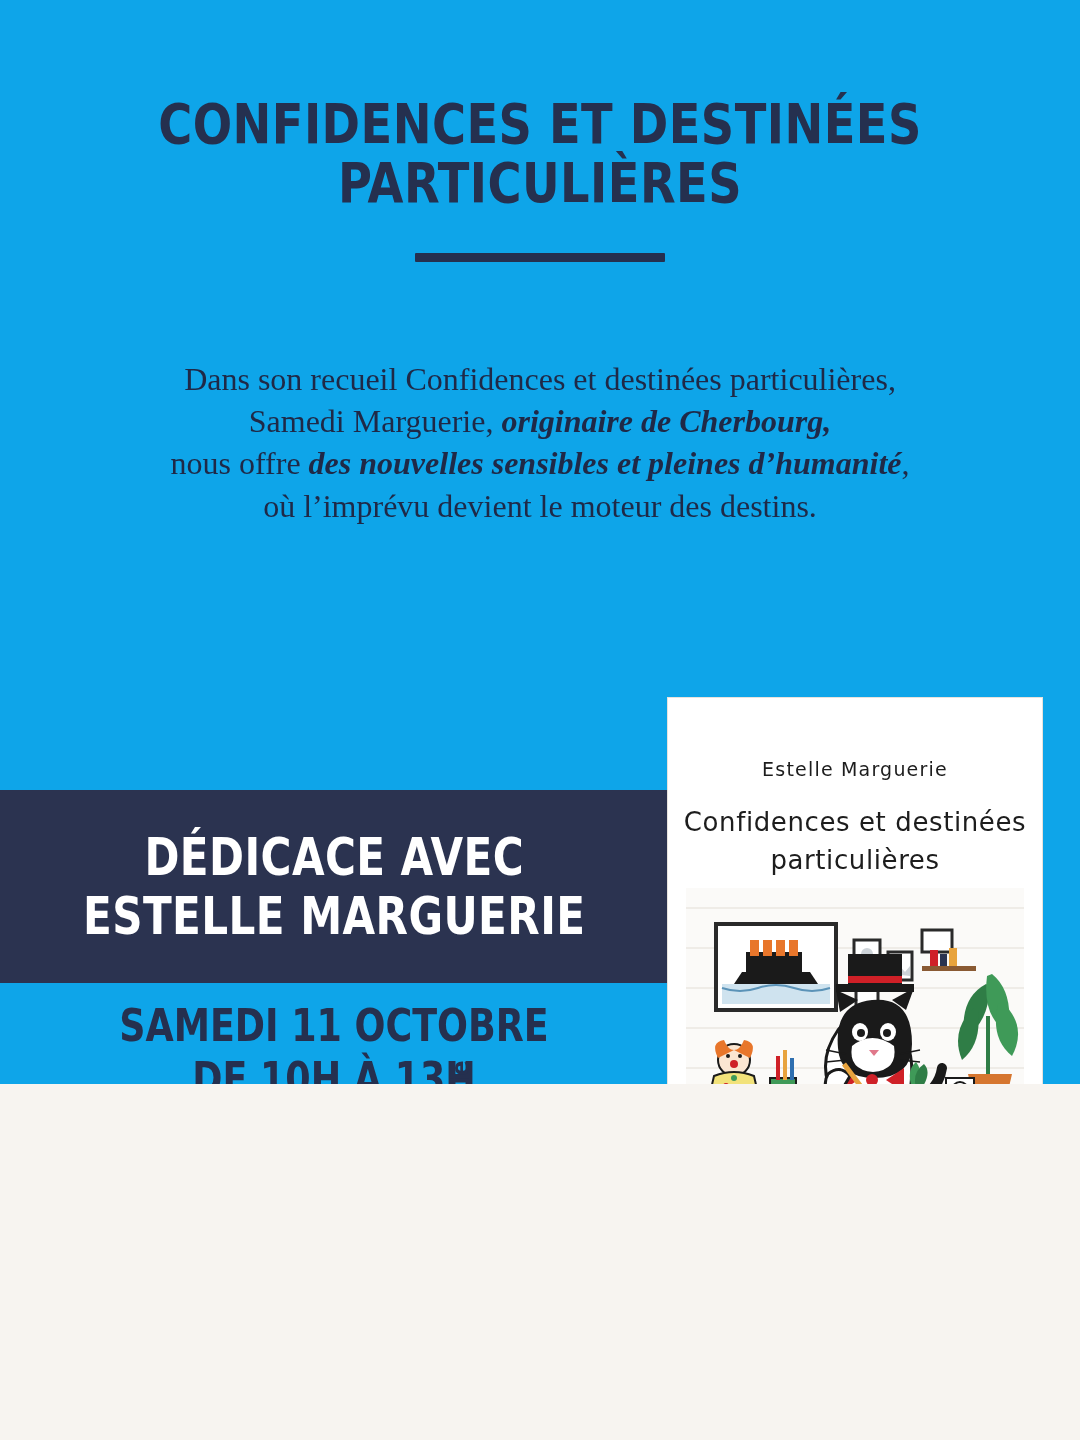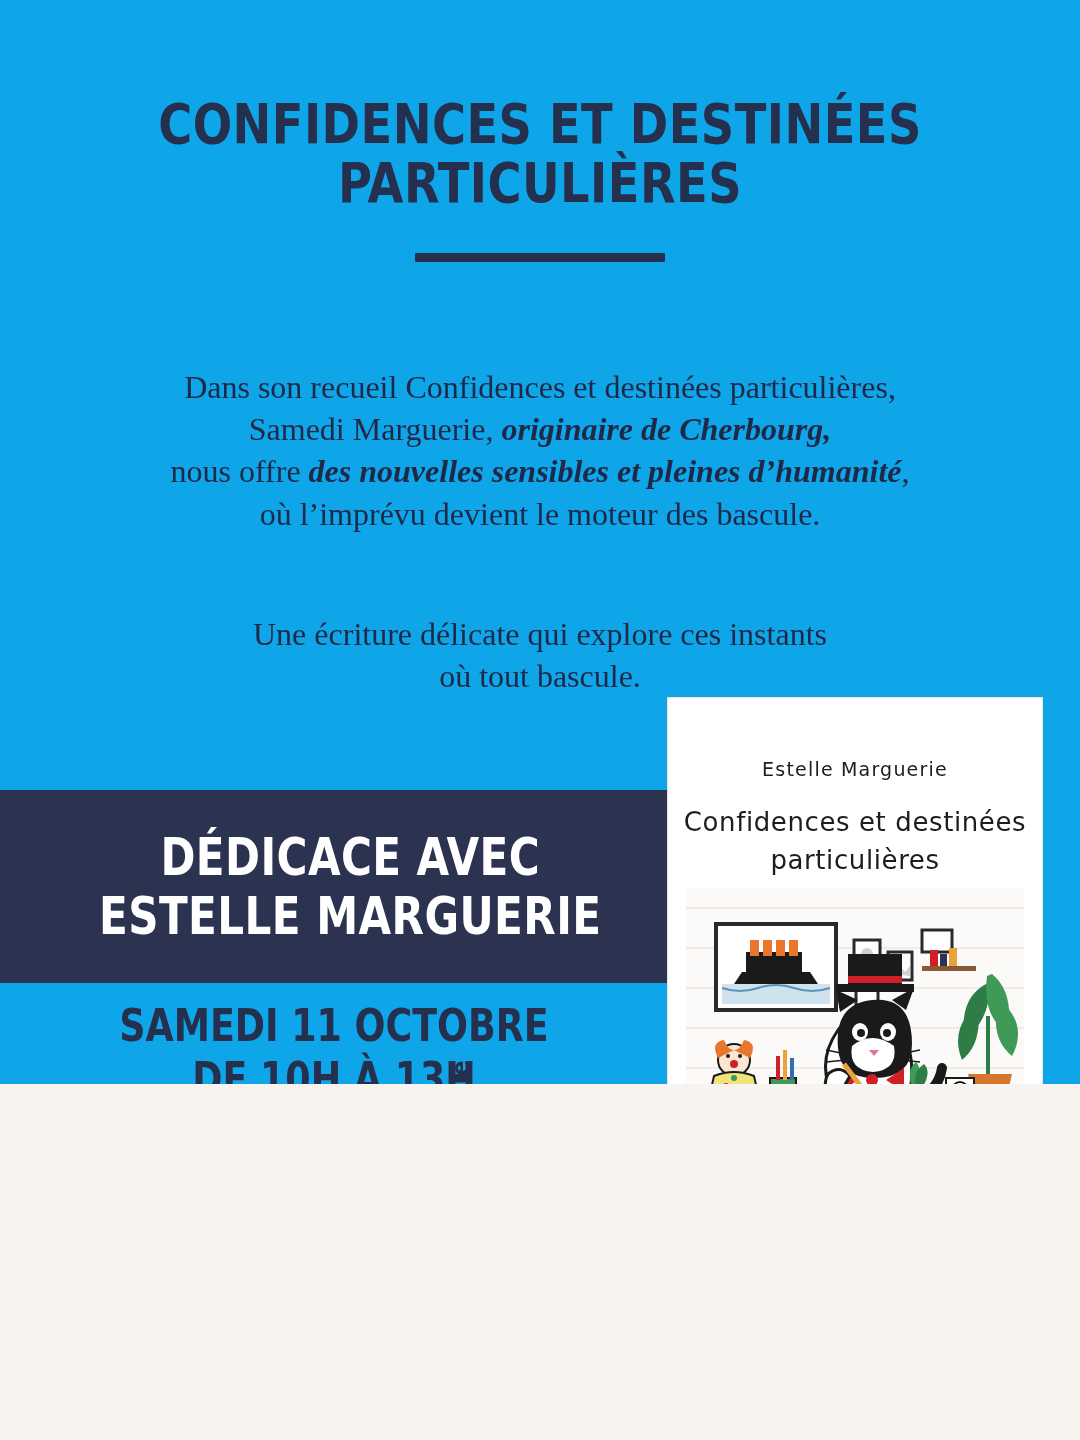--- a/index.html
+++ b/index.html
@@ -60,42 +60,41 @@
     width: 1080px;
     text-align: center;
     font-family: "Liberation Serif", "DejaVu Serif", serif;
     color: #1f2947;
     font-size: 32px;
     line-height: 1.32;
     padding: 0 60px;
     box-sizing: border-box;
   }
   .body-copy p {
-    margin: 16px;
+    margin: 8px;
   }
   .body-copy .para-gap {
     height: 46px;
   }
   .body-copy b {
     font-weight: 700;
     font-style: italic;
   }
 
   
   .banner {
     position: absolute;
     left: 0;
     top: 790px;
     width: 668px;
     height: 193px;
     background: #2b3350;
     display: flex;
     align-items: center;
     justify-content: center;
-    padding-left: 16px;
   }
   .banner-text {
     font-family: "DejaVu Sans Condensed", "Liberation Sans Narrow", "Liberation Sans", sans-serif;
     font-weight: 700;
     font-size: 52px;
     line-height: 1.12;
     color: #ffffff;
     text-transform: uppercase;
     text-align: center;
     transform: scaleX(0.9);
@@ -231,27 +230,23 @@
       <span>particulières</span>
     </h1>
     <div class="title-rule"></div>
   </div>
 
   <div class="body-copy">
     <p>
       <span>Dans son recueil Confidences et destinées particulières,</span><br>
       <span>Samedi Marguerie, </span><b>originaire de Cherbourg,</b><br>
       <span>nous offre </span><b>des nouvelles sensibles et pleines d’humanité</b><span>,</span><br>
-      <span>où l’imprévu devient le moteur des bascule.</span>
+      <span>où l’imprévu devient le moteur des destins.</span>
     </p>
     <div class="para-gap"></div>
-    <p>
-      <span>Une écriture délicate qui explore ces instants</span><br>
-      <span>où tout bascule.</span>
-    </p>
   </div>
 
   <div class="banner">
     <div class="banner-text">
       <span>Dédicace avec</span><br>
       <span>Estelle Marguerie</span>
     </div>
   </div>
 
   <div class="date-block">

